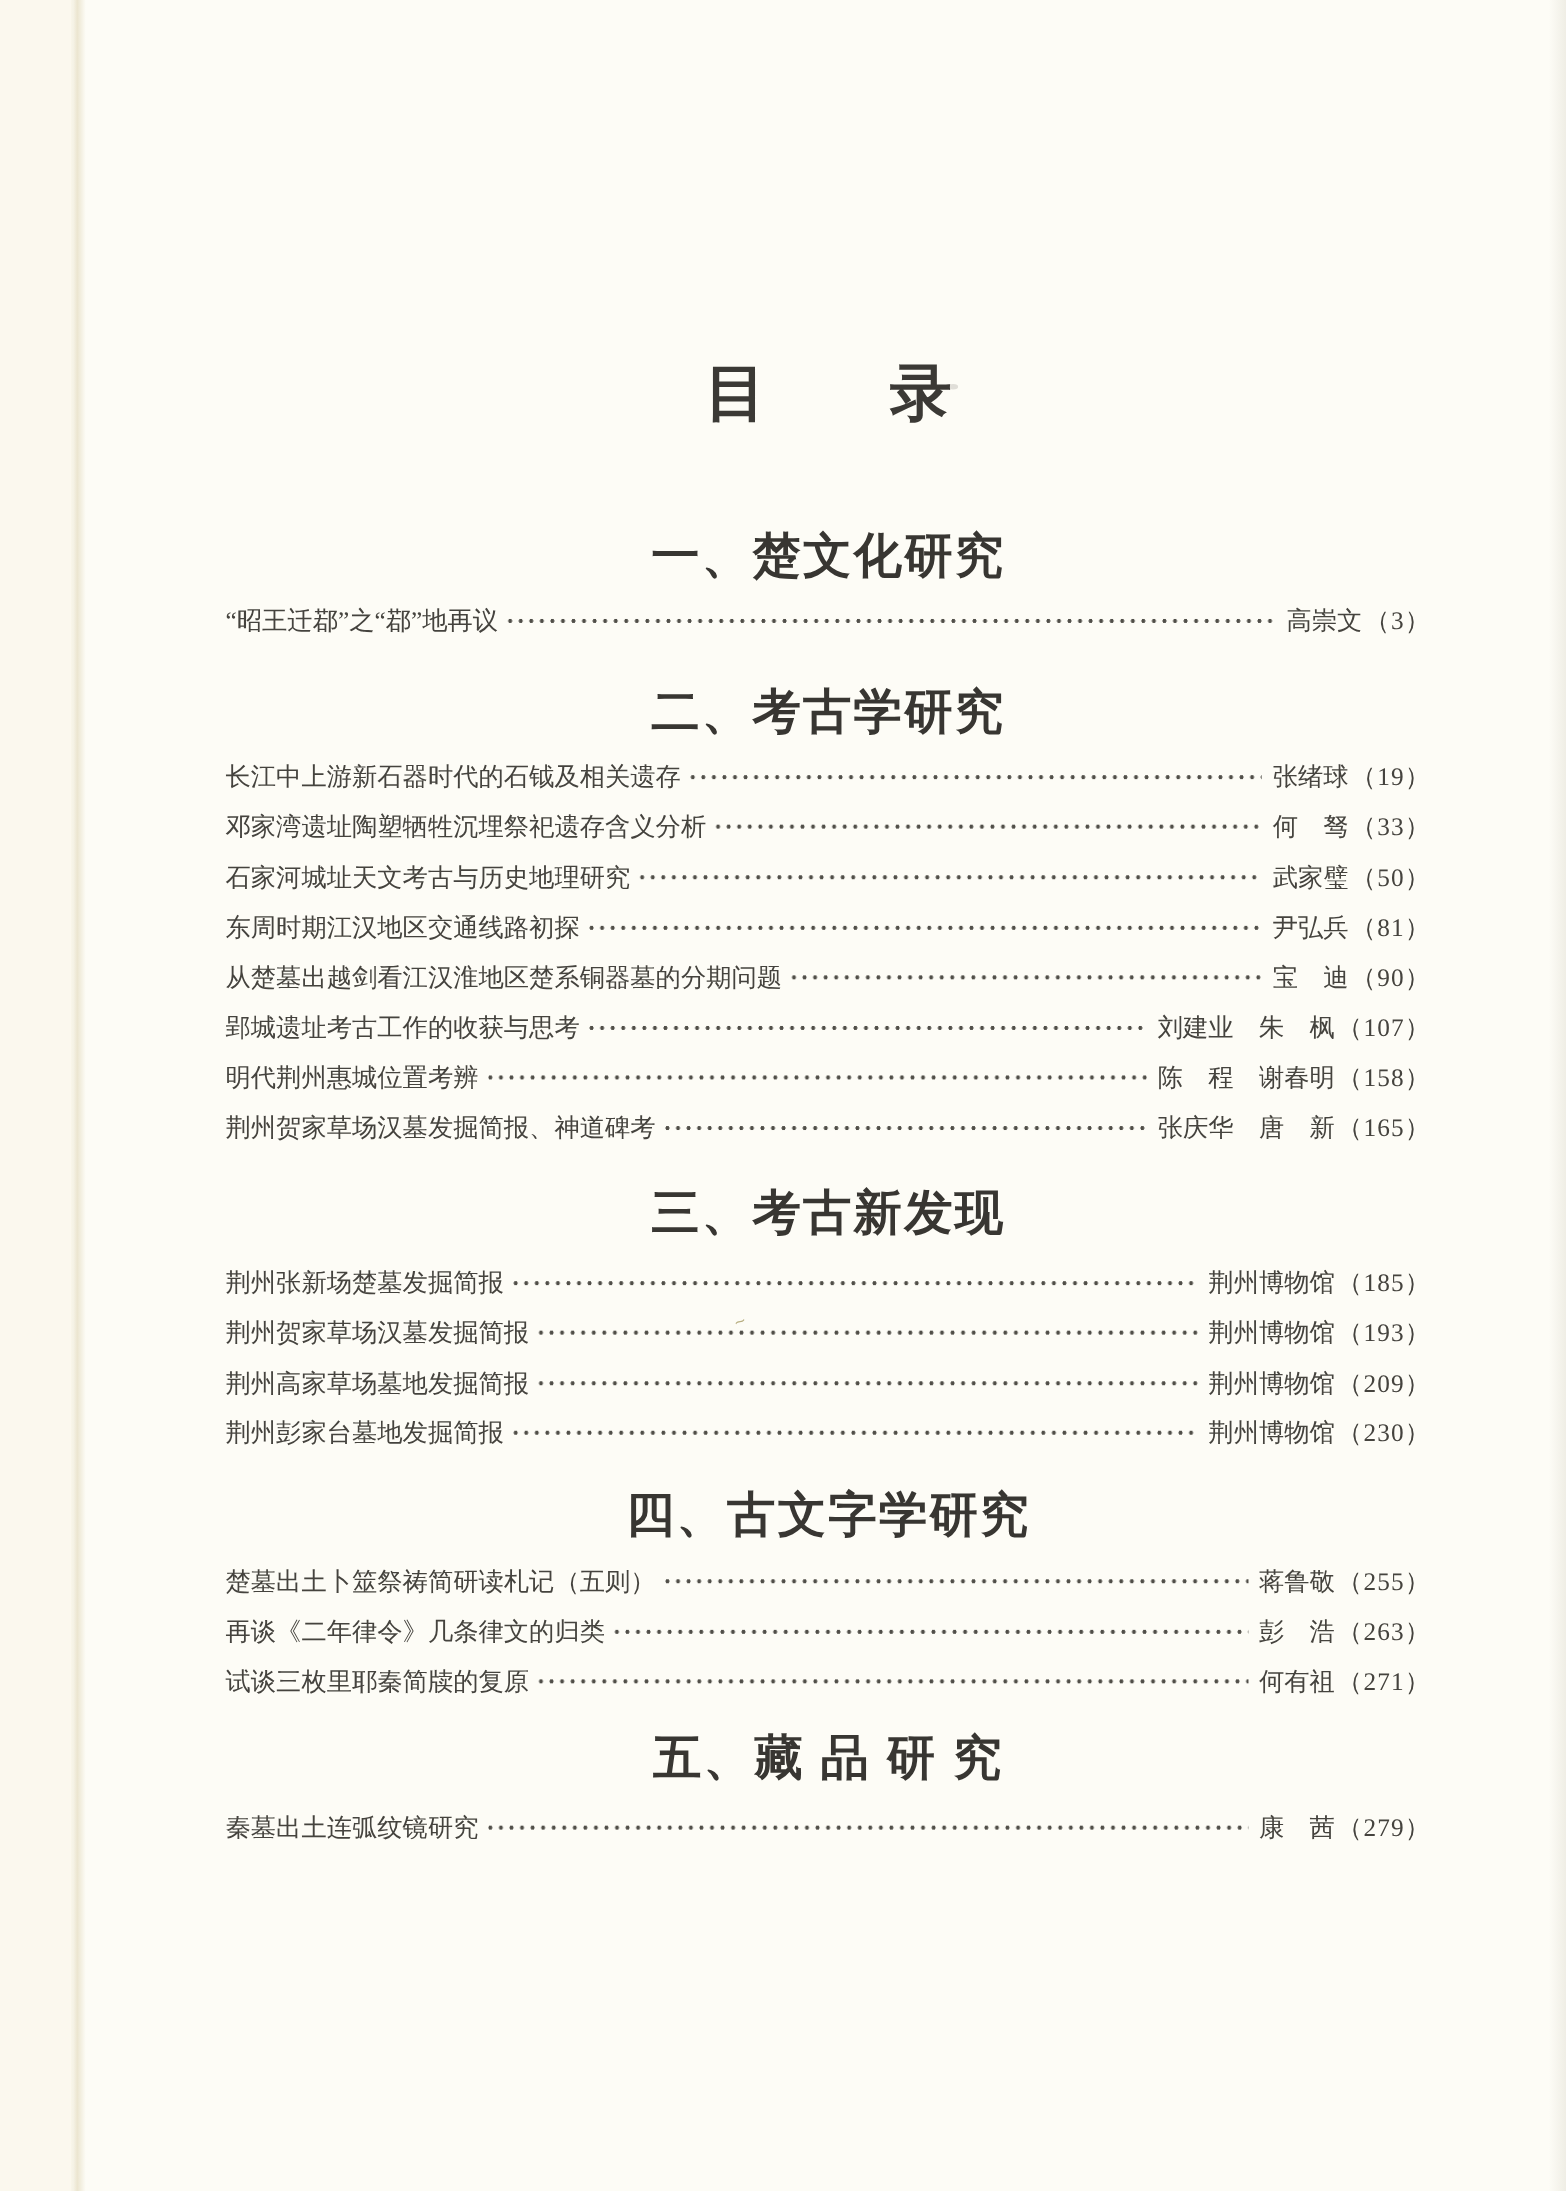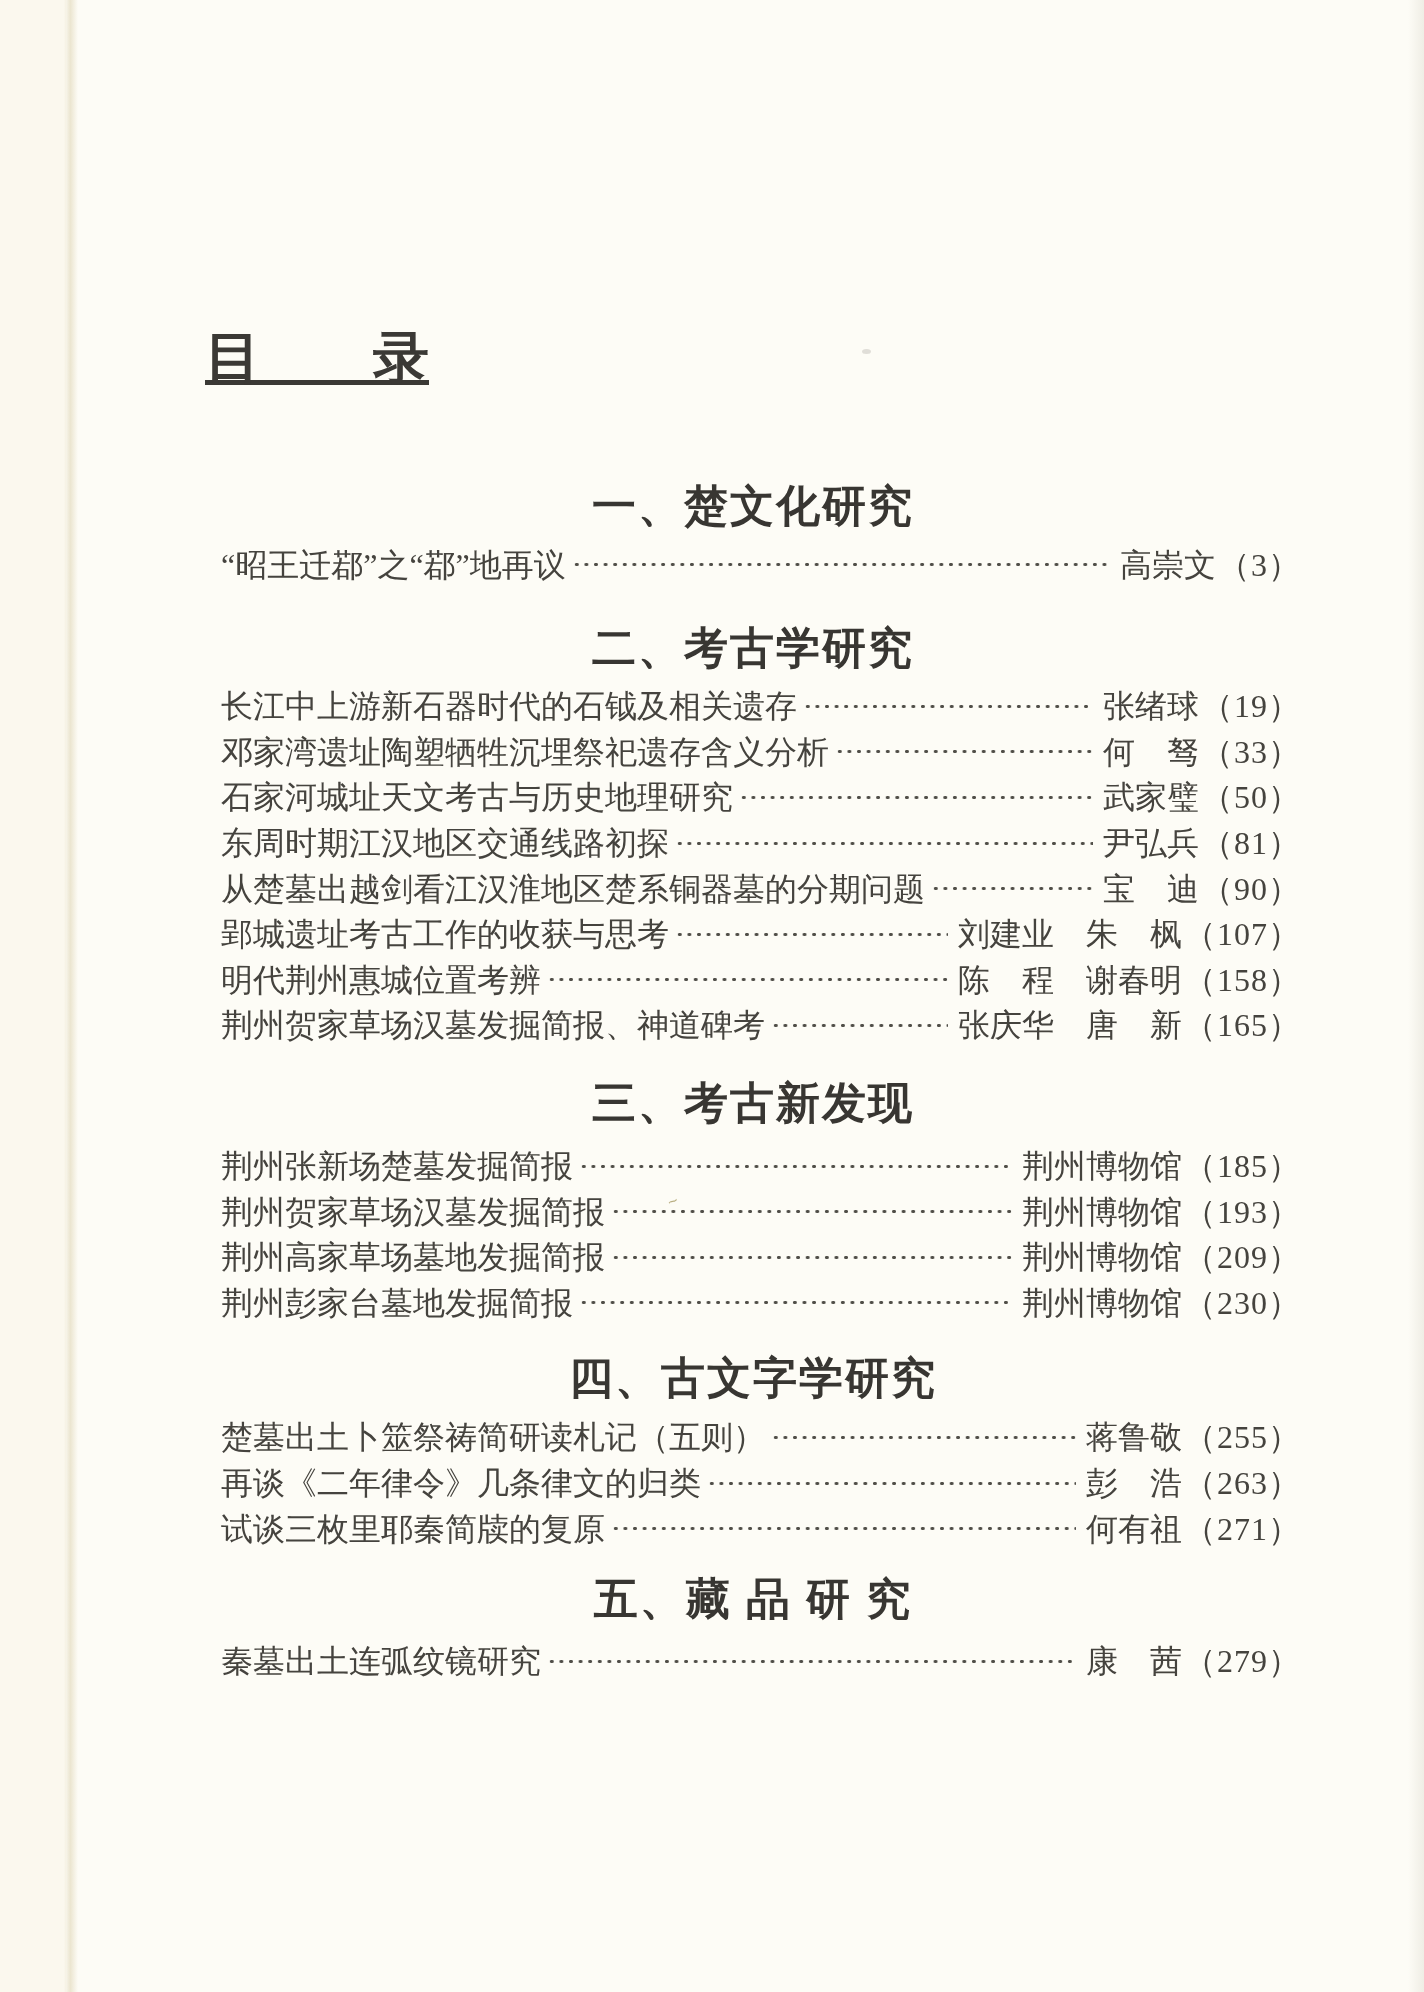--- a/index.html
+++ b/index.html
@@ -42,27 +42,26 @@
 
   
   .toc {
     position: absolute; left: 205px; top: 0; width: 1096px;
     display: flex; flex-direction: column;
     color: #45433e;
   }
 
   .page-title {
     margin: 330px 0 0 0;
-    text-align: left;
+    text-align: center;
     font-size: 56px;
     line-height: 57px;
     font-weight: 700;
     color: #3b3935;
     letter-spacing: 0;
-    text-decoration: underline;
   }
 
   .sec-block { margin-top: 41px; }
   .sec-block.s1 { margin-top: 100px; }
   .sec-block.s3 { margin-top: 36px; }
   .sec-block.s4 { margin-top: 33px; }
   .sec-block.s5 { margin-top: 28px; }
 
   .sec-heading {
     margin: 0;
@@ -75,24 +74,23 @@
     color: #383632;
   }
 
   .entries { padding-top: 17px; }
   .s3 .entries, .s5 .entries { padding-top: 21px; }
   .s4 .entries { padding-top: 18px; }
 
   .entry {
     height: 45.6px;
     display: flex;
-    align-items: flex-end;
-    font-size: 32px;
+    align-items: center;
+    font-size: 23px;
     white-space: nowrap;
-    margin-left: 16px;
   }
   .entry-title { flex: 0 0 auto; }
   .leader {
     flex: 1 1 auto;
     align-self: center;
     height: 27px;
     margin: 0 10px 0 6px;
     background-image: radial-gradient(circle, #504e48 1.6px, rgba(0,0,0,0) 2px);
     background-size: 9.6px 27px;
     background-position: left center;

